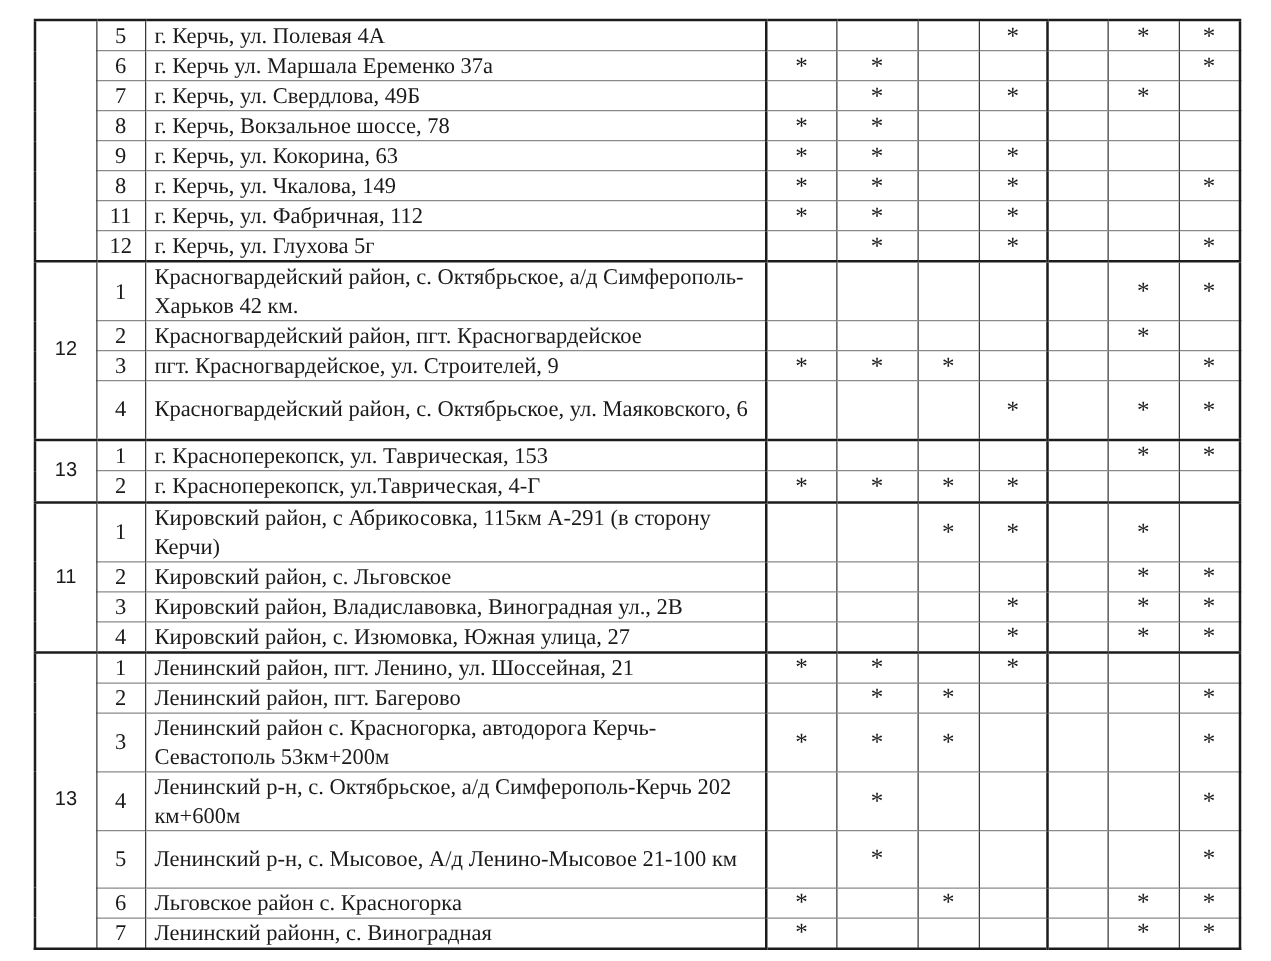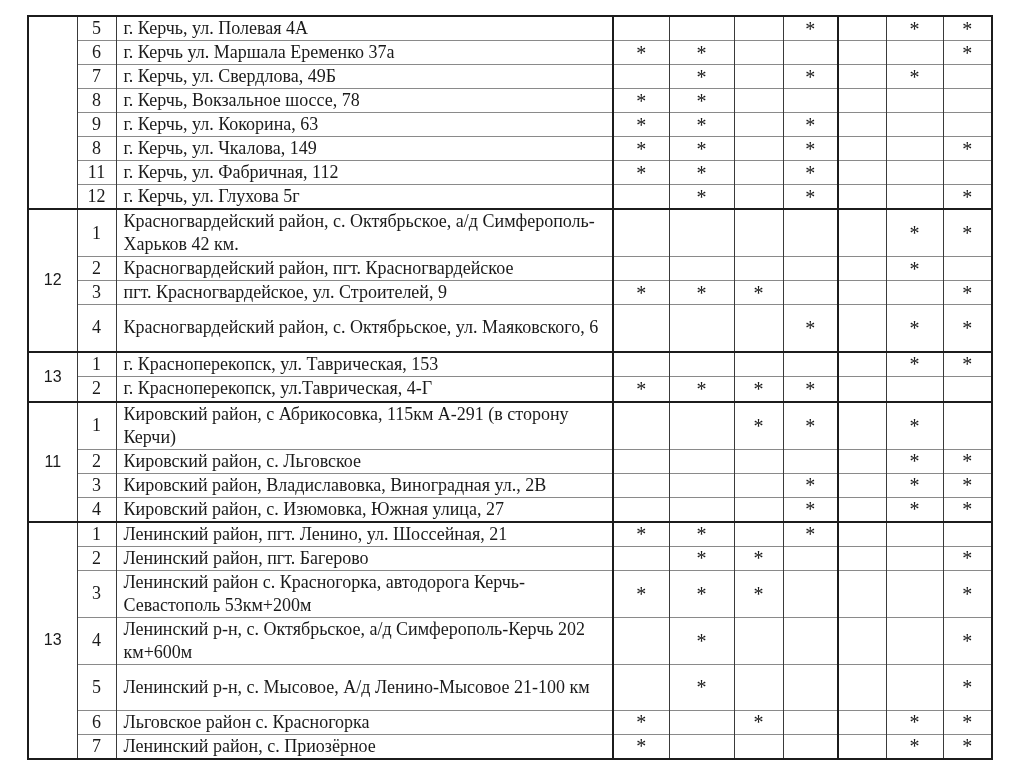--- a/index.html
+++ b/index.html
@@ -339,21 +339,21 @@
     <td class="mark thick-left">*</td>
     <td class="mark"></td>
     <td class="mark">*</td>
     <td class="mark"></td>
     <td class="mark thick-left"></td>
     <td class="mark">*</td>
     <td class="mark">*</td>
   </tr>
   <tr style="height:24px">
     <td class="num">7</td>
-    <td class="addr">Ленинский район, с. Приозёрное</td>
+    <td class="addr">Ленинский районн, с. Виноградная</td>
     <td class="mark thick-left">*</td>
     <td class="mark"></td>
     <td class="mark"></td>
     <td class="mark"></td>
     <td class="mark thick-left"></td>
     <td class="mark">*</td>
     <td class="mark">*</td>
   </tr>
 
   </tbody>

